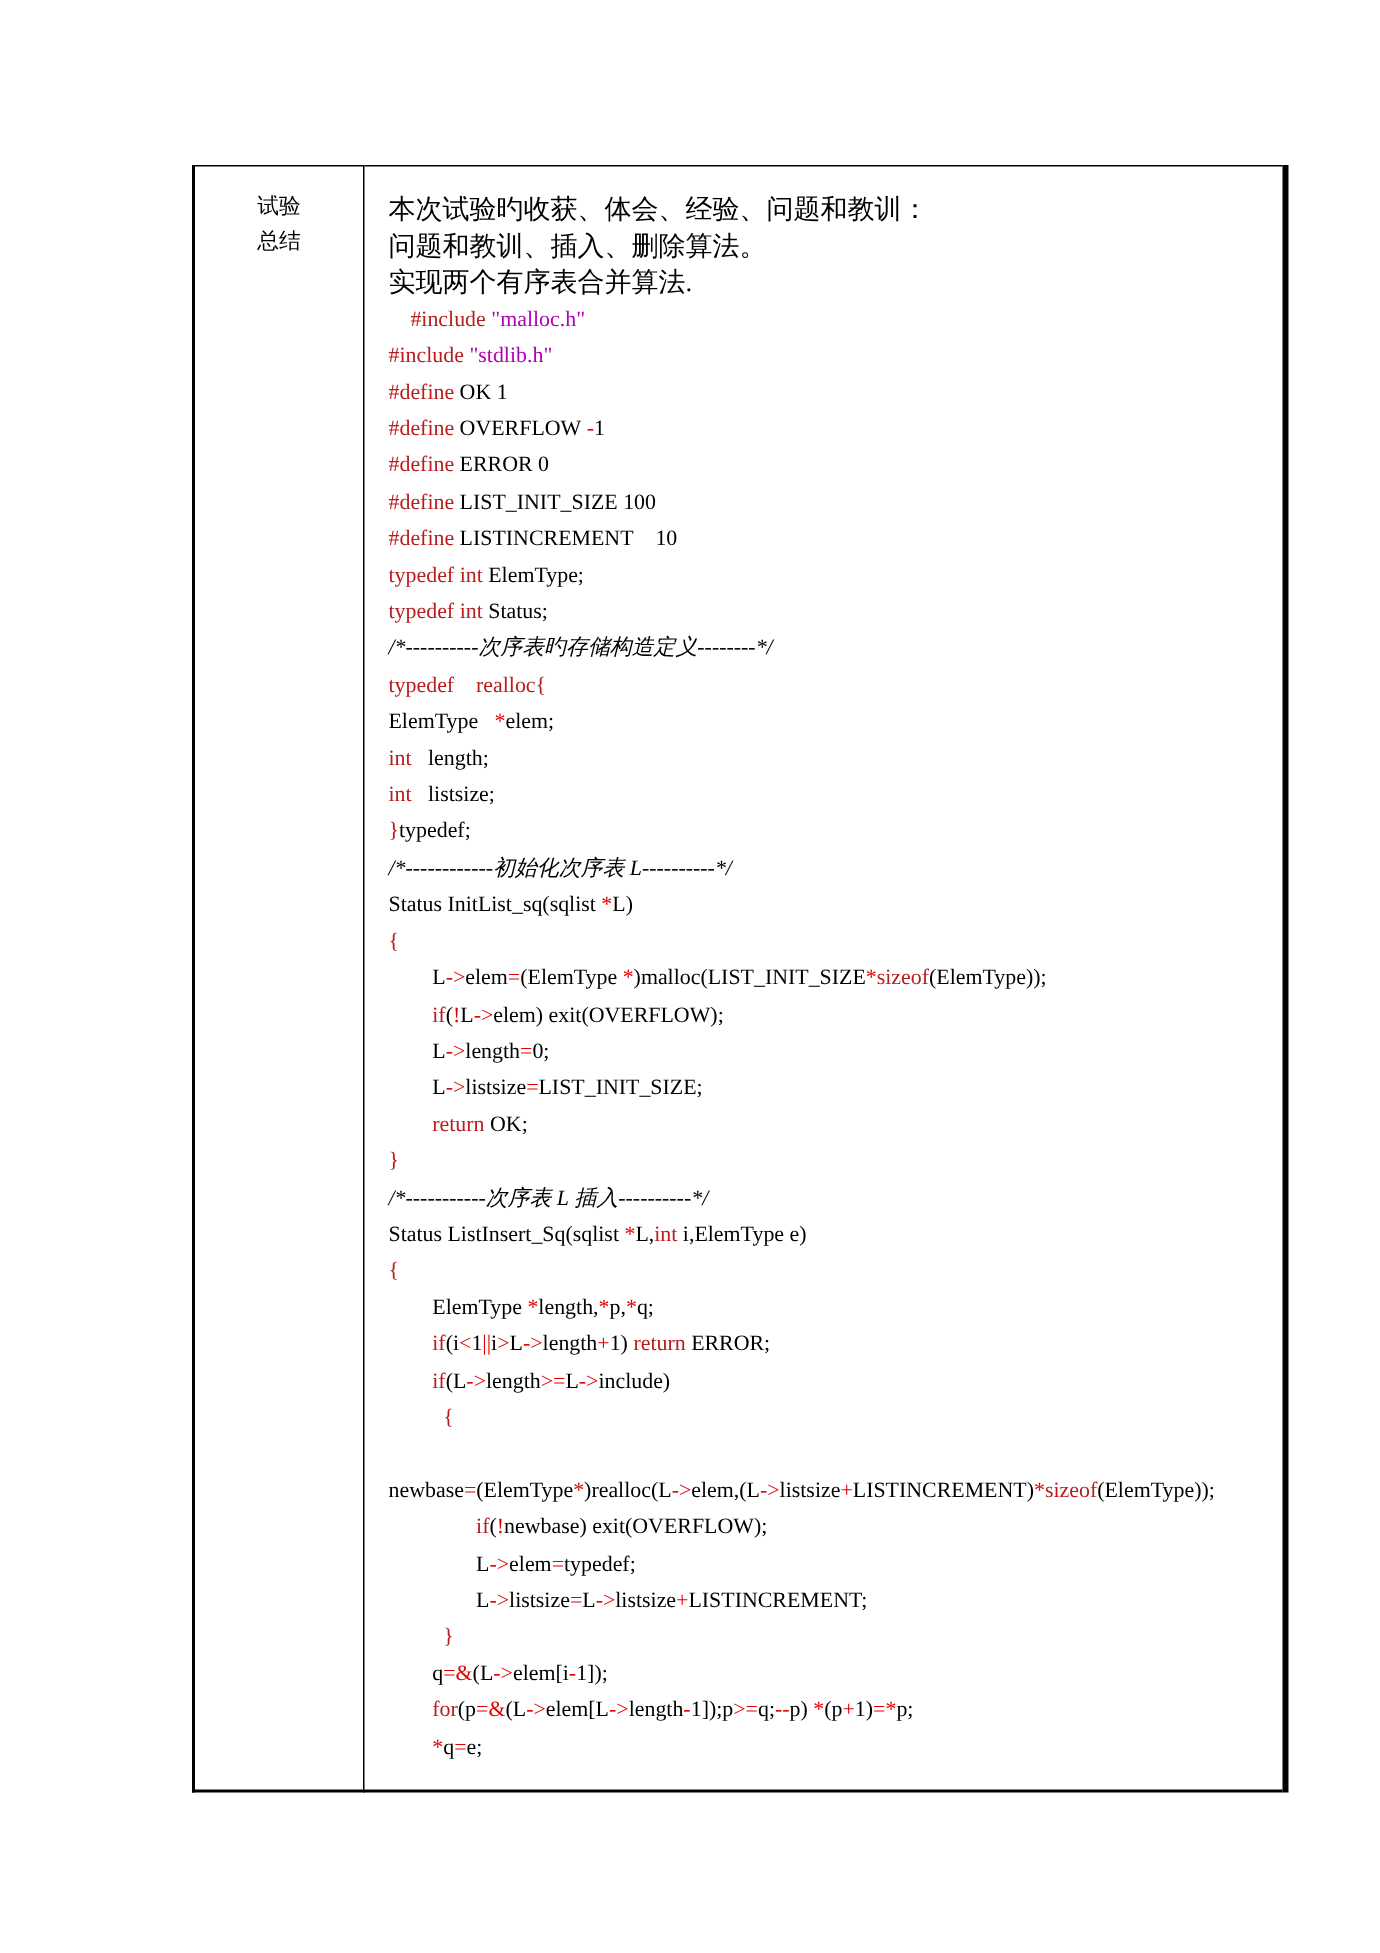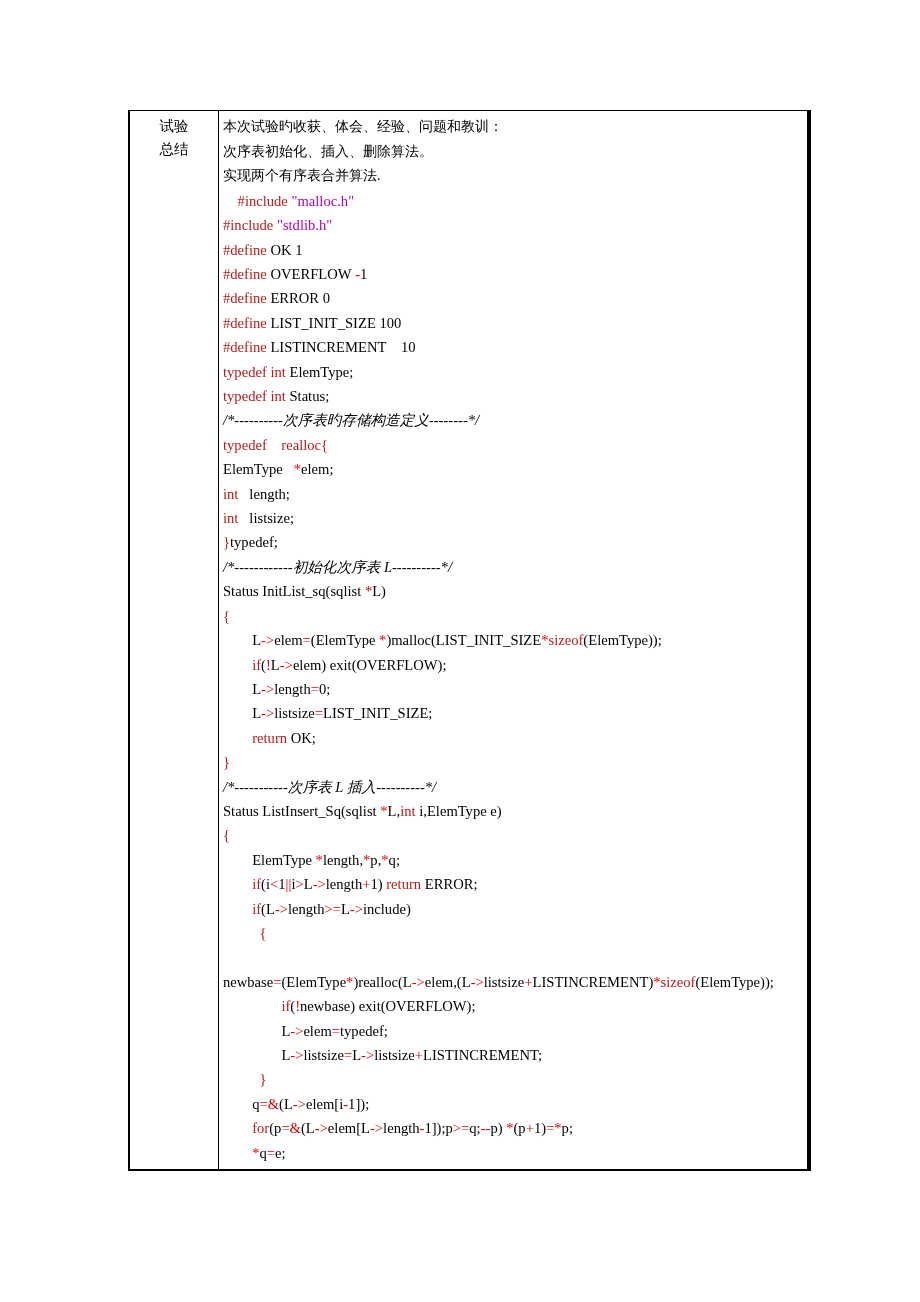--- a/index.html
+++ b/index.html
@@ -30,42 +30,42 @@
     width: 662px;
     border-collapse: collapse;
     table-layout: fixed;
     border-top: 1.2px solid #000;
     border-left: 2.5px solid #000;
     border-right: 4px solid #000;
     border-bottom: 2.5px solid #000;
   }
   #doc-table td {
     vertical-align: top;
-    padding: 4px;
+    padding: 16px;
     background: #fff;
   }
   td.label-cell {
     width: 80px;
     border-right: 1.2px solid #000;
     vertical-align: middle;
     text-align: center;
     font-size: 14.5px;
     line-height: 23px;
     color: #000;
     padding-bottom: 2px;
   }
   td.label-cell .lbl-line { display: block; }
   td.content-cell {
     width: 580px;
     padding: 4px 6px 6px 6px;
   }
 
   
   .zh-head {
-    font-size: 14px;
+    font-size: 18px;
     line-height: 24.6px;
     color: #000;
     white-space: pre-wrap;
   }
   .code-line {
     font-size: 14.6px;
     line-height: 24.4px;
     color: #000;
     white-space: pre-wrap;
     word-break: break-all;
@@ -88,21 +88,21 @@
   <table id="doc-table">
     <tbody>
       <tr>
         <td class="label-cell">
           <span class="lbl-line">试验</span>
           <span class="lbl-line">总结</span>
         </td>
         <td class="content-cell">
           <div id="headings">
               <div class="zh-head">本次试验旳收获、体会、经验、问题和教训：</div>
-              <div class="zh-head">次序表初始化、插入、删除算法。</div>
+              <div class="zh-head">问题和教训、插入、删除算法。</div>
               <div class="zh-head">实现两个有序表合并算法.</div>
             </div>
           <div id="code-block">
               <div class="code-line">&nbsp;&nbsp;&nbsp;&nbsp;<span class="t-kw">#include</span><span class="t-pl">&nbsp;</span><span class="t-str">"malloc.h"</span></div>
               <div class="code-line"><span class="t-kw">#include</span><span class="t-pl">&nbsp;</span><span class="t-str">"stdlib.h"</span></div>
               <div class="code-line"><span class="t-kw">#define</span><span class="t-pl">&nbsp;OK&nbsp;1</span></div>
               <div class="code-line"><span class="t-kw">#define</span><span class="t-pl">&nbsp;OVERFLOW&nbsp;</span><span class="t-op">-</span><span class="t-pl">1</span></div>
               <div class="code-line"><span class="t-kw">#define</span><span class="t-pl">&nbsp;ERROR&nbsp;0</span></div>
               <div class="code-line"><span class="t-kw">#define</span><span class="t-pl">&nbsp;LIST_INIT_SIZE&nbsp;100</span></div>
               <div class="code-line"><span class="t-kw">#define</span><span class="t-pl">&nbsp;LISTINCREMENT&nbsp;&nbsp;&nbsp;&nbsp;10</span></div>

